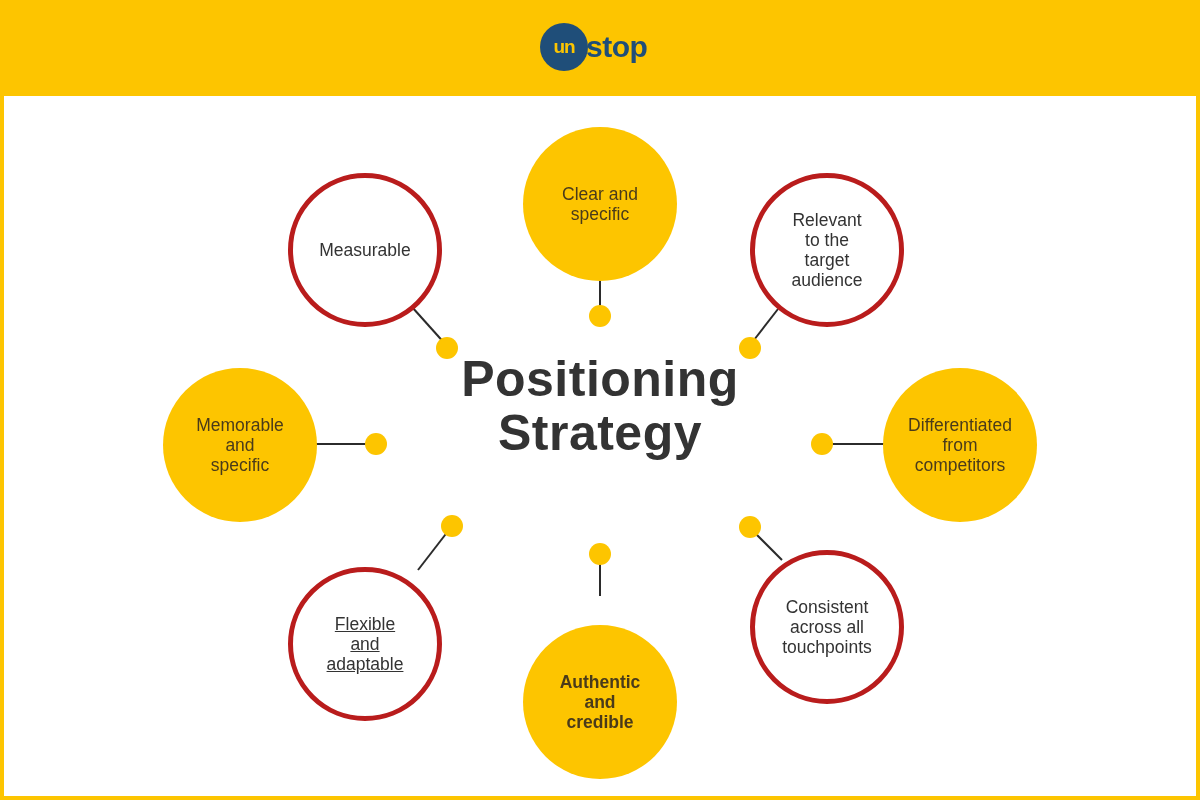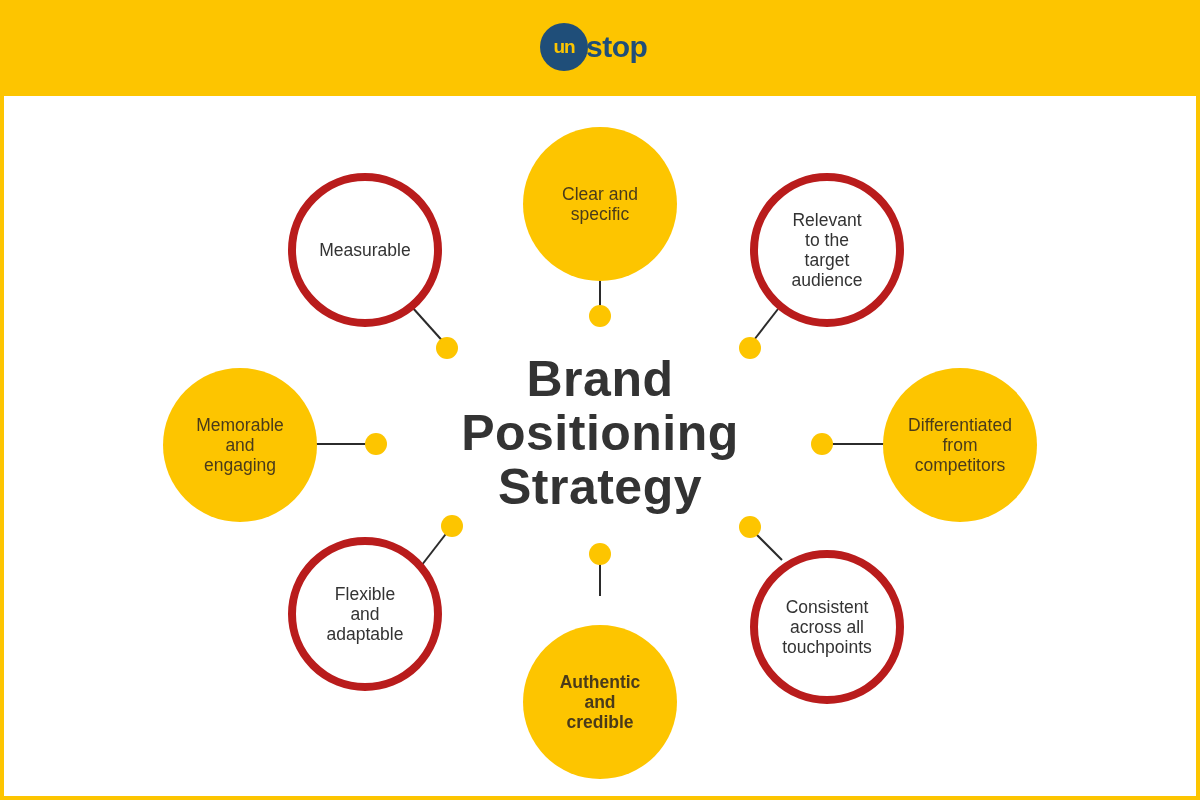--- a/index.html
+++ b/index.html
@@ -32,21 +32,21 @@
     background: #FFFFFF;
   }
   svg.connectors { position: absolute; left: 0; top: 0; }
   .node {
     position: absolute; border-radius: 50%;
     display: flex; align-items: center; justify-content: center;
     text-align: center; box-sizing: border-box;
     font-size: 17.5px; line-height: 20px; color: #333333;
   }
   .node.filled { background: #FDC500; color: #4A3B1A; }
-  .node.outline { background: #FFFFFF; border: 8px solid #b91c1c; }
+  .node.outline { background: #FFFFFF; border: 5px solid #b91c1c; }
   .node span { display: block; white-space: pre-line; }
   .dot {
     position: absolute; width: 22px; height: 22px; border-radius: 50%;
     background: #FDC500; transform: translate(-50%, -50%);
   }
   .title {
     position: absolute; left: 430px; top: 350px; width: 340px;
     text-align: center; color: #333333; font-weight: bold;
     font-size: 50px; line-height: 54px; letter-spacing: 0.5px;
   }
@@ -109,34 +109,33 @@
 from
 competitors</span>
   </div>
 
   <div class="node filled" style="left:519px; top:529px; width:154px; height:154px;font-weight:bold;">
     <span>Authentic
 and
 credible</span>
   </div>
 
-  <div class="node outline" style="left:284px; top:441px; width:154px; height:154px;">
+  <div class="node outline" style="left:284px; top:471px; width:154px; height:154px;text-decoration:underline;">
     <span>Flexible
 and
 adaptable</span>
   </div>
 
   <div class="node filled" style="left:159px; top:272px; width:154px; height:154px;">
     <span>Memorable
 and
-engaging</span>
+specific</span>
   </div>
 
   <div class="node outline" style="left:284px; top:77px; width:154px; height:154px;">
     <span>Measurable</span>
   </div>
 
   <div class="title" style="left:426px; top:256px;">
-    <span>Brand</span>
     <span>Positioning</span>
     <span>Strategy</span>
   </div>
 </div>
 
 </body></html>

